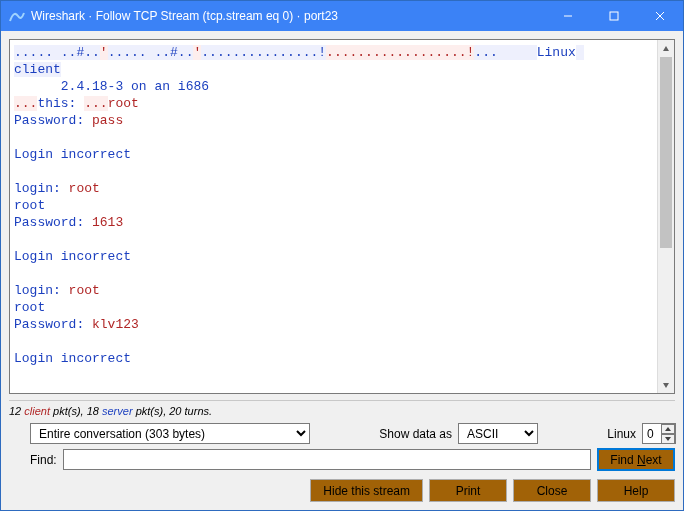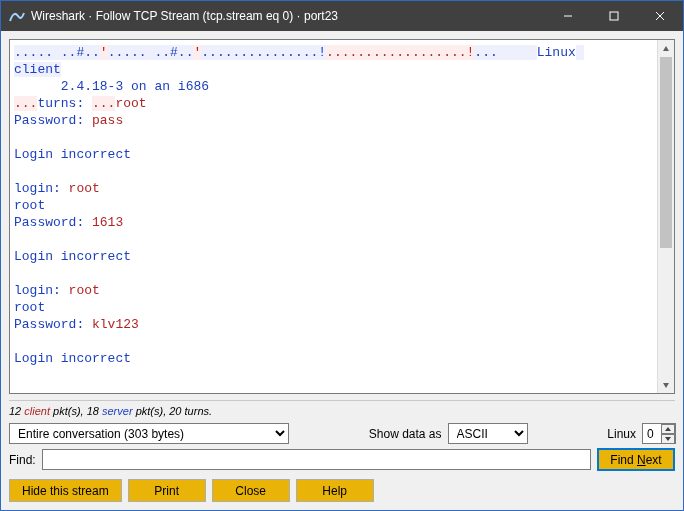--- a/index.html
+++ b/index.html
@@ -14,21 +14,21 @@
   }
   .window {
     width: 684px;
     height: 511px;
     display: flex;
     flex-direction: column;
     border: 1px solid #2e6bbf;
   }
   .titlebar {
     height: 30px;
-    background: #404040;
+    background: #3b82f6;
     display: flex;
     align-items: center;
     color: #fff;
     padding: 0 0 0 8px;
     flex: 0 0 auto;
   }
   .titlebar .appicon {
     width: 16px; height: 16px;
     margin-right: 6px;
     position: relative;
@@ -102,20 +102,21 @@
     color: #000;
     padding: 2px 0 4px 0;
   }
   .status .client-word { color:#b02626; }
   .status .server-word { font-style: italic; color:#1b3fbf; }
   .row {
     display:flex;
     align-items:center;
     gap:6px;
     padding: 2px 0;
+    margin-left: 21px;
   }
   select.combo, input.text, .spin {
     font: inherit;
     border:1px solid #7a7a7a;
     background:#fff;
     height: 21px;
     padding: 0 4px;
   }
   select.combo { padding-right: 18px; }
   .spacer { flex:1; }
@@ -139,31 +140,32 @@
     background:#f0f0f0;
     padding:0; line-height:0;
     display:flex; align-items:center; justify-content:center;
   }
   .spin-btns svg{width:6px;height:4px;fill:#404040;}
   .find-row input.text { flex:1; }
   .btn {
     font: inherit;
     height: 23px;
     padding: 0 12px;
-    background:#eab308;
+    background:#a16207;
     border:1px solid #adadad;
     min-width: 78px;
   }
   .btn.default {
     border:1px solid #0078d7;
     outline:1px solid #0078d7;
     outline-offset:-2px;
   }
   .bottom-row {
     display:flex;
+    justify-content:flex-end;
     gap:6px;
     padding-top:6px;
   }
   .underline { text-decoration: underline; }
 </style>
 </head>
 <body>
 
 <div class="window">
   <div class="titlebar">
@@ -192,21 +194,21 @@
         </div>
     </div>
   </div>
 
   <div class="client">
 
     <div class="stream-box">
       <div class="stream-content" id="stream-content"><span class="seg c-server bg-server">..... ..#..</span><span class="seg c-client bg-client">'</span><span class="seg c-server bg-server">..... ..#..</span><span class="seg c-client bg-client">'</span><span class="seg c-server bg-server">...............!</span><span class="seg c-client bg-client">..................!</span><span class="seg c-server bg-server">...     </span><span class="seg c-server">Linux</span><span class="seg c-server bg-server"> 
 </span><span class="seg c-server bg-server">client</span><span class="seg c-server">
       2.4.18-3 on an i686
-</span><span class="seg c-client bg-client">...</span><span class="seg c-server">turns: </span><span class="seg c-client bg-client">...</span><span class="seg c-client">root</span><span class="seg c-server">
+</span><span class="seg c-client bg-client">...</span><span class="seg c-server">this: </span><span class="seg c-client bg-client">...</span><span class="seg c-client">root</span><span class="seg c-server">
 Password: </span><span class="seg c-client">pass</span><span class="seg c-server">
 
 Login incorrect
 
 login: </span><span class="seg c-client">root</span><span class="seg c-server">
 root
 Password: </span><span class="seg c-client">1613</span><span class="seg c-server">
 
 Login incorrect
 

